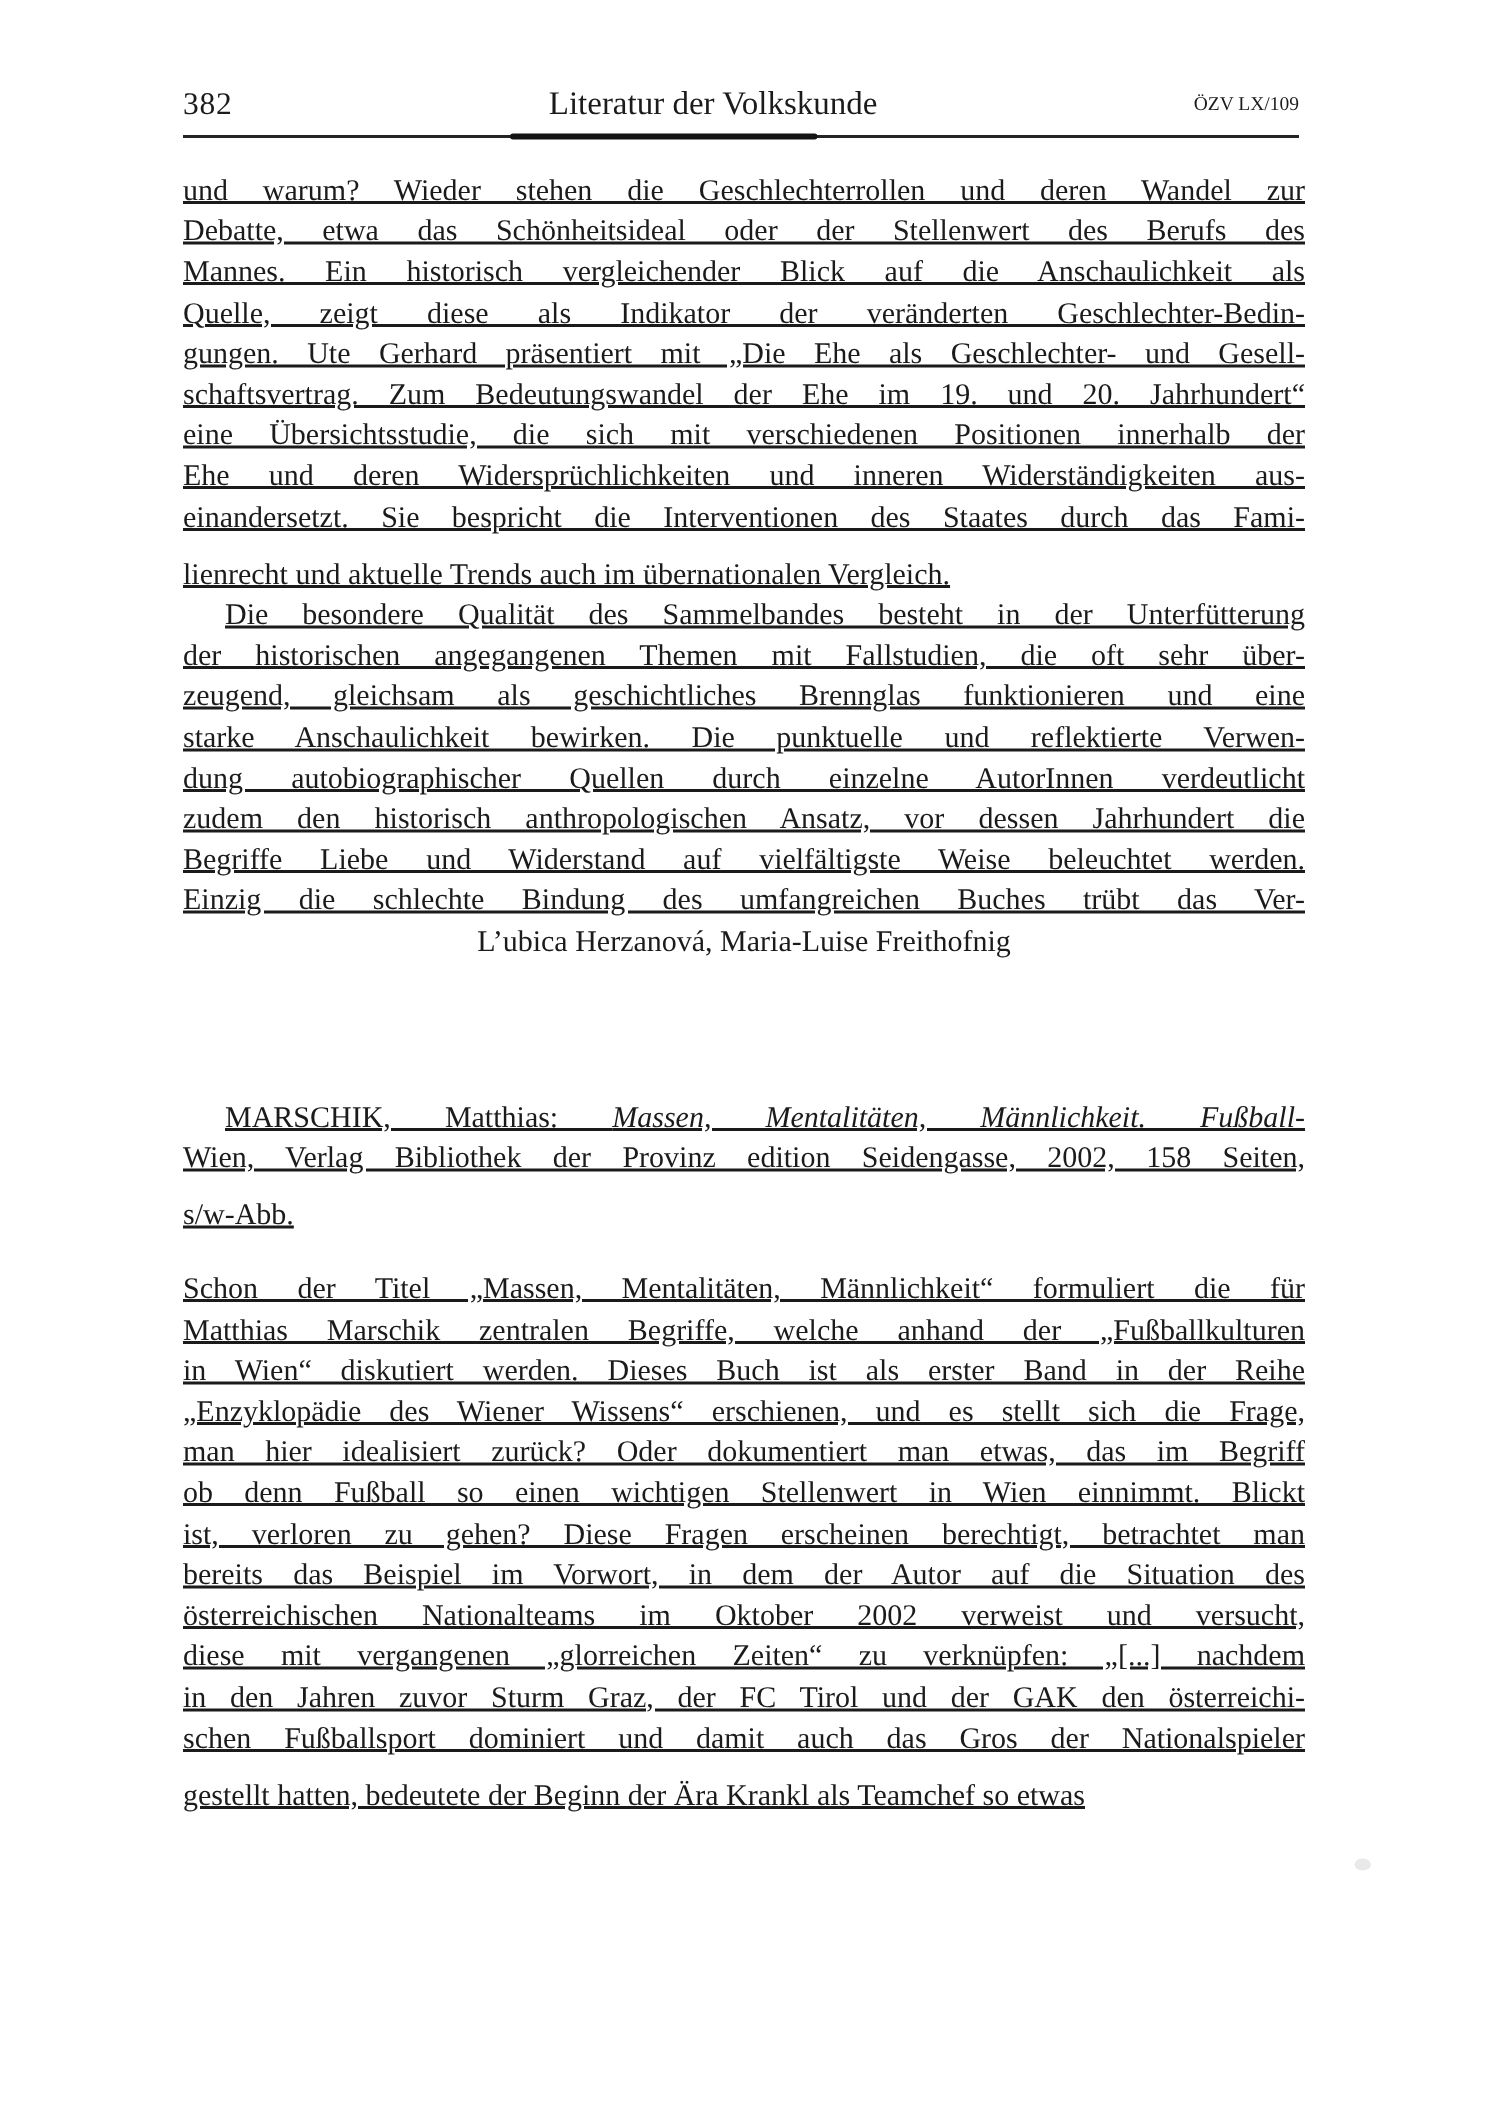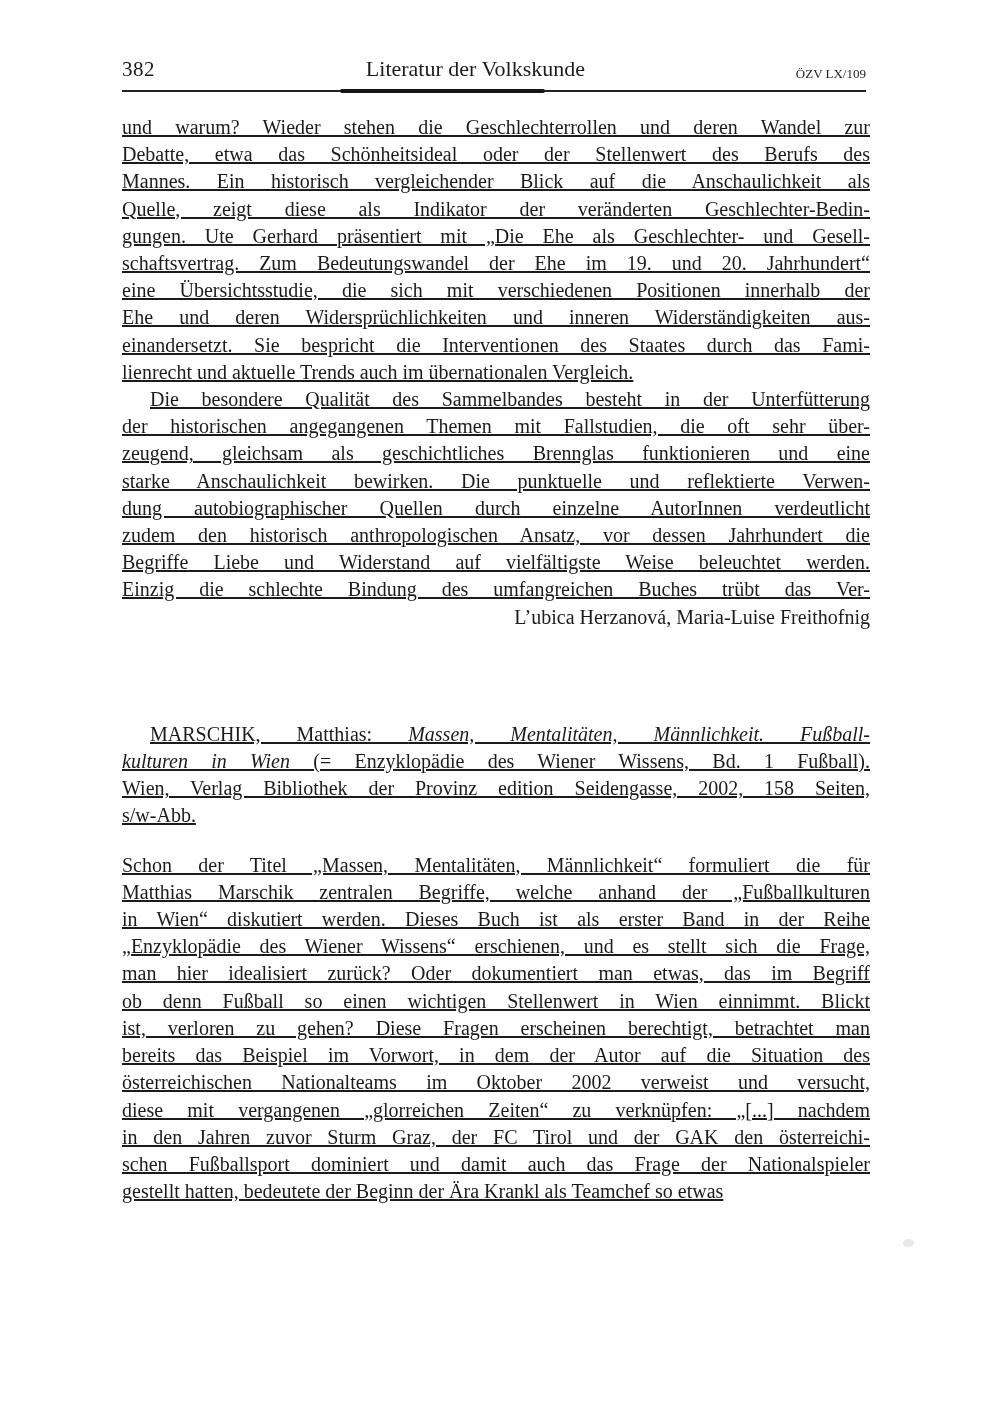--- a/index.html
+++ b/index.html
@@ -12,21 +12,21 @@
     font-family: "Liberation Serif", serif;
     overflow: hidden;
   }
   .header {
     position: absolute;
     left: 122px;
     top: 56px;
     width: 744px;
     display: flex;
     justify-content: space-between;
-    align-items: flex-end;
+    align-items: center;
   }
   .page-number { font-size: 21px; letter-spacing: 0.5px; }
   .journal-title { font-size: 22px; }
   .issue-label { font-size: 13px; }
   .header-rule {
     position: absolute;
     left: 122px;
     top: 90px;
     width: 744px;
     height: 2px;
@@ -48,24 +48,24 @@
     width: 748px;
     font-size: 20px;
     line-height: 27.2px;
   }
   .para { margin: 0; }
   .line {
     text-align: justify;
     text-align-last: justify;
     text-decoration: underline;
   }
-  .line.last { text-align-last: left; }
+  .line.last { text-align-last: left; margin-top: 11px; }
   .para.indent .line:first-child { text-indent: 28px; }
   .signature-line {
-    text-align: right;
+    text-align: center;
     line-height: 27.2px;
   }
   .citation { margin-top: 90px; }
   .review2-body { margin-top: 22px; }
   .italic { font-style: italic; }
   .scan-artifact {
     position: absolute;
     left: 903px;
     top: 1239px;
     width: 11px;
@@ -111,38 +111,37 @@
         <div class="line">dung autobiographischer Quellen durch einzelne AutorInnen verdeutlicht</div>
         <div class="line">zudem den historisch anthropologischen Ansatz, vor dessen Jahrhundert die</div>
         <div class="line">Begriffe Liebe und Widerstand auf vielfältigste Weise beleuchtet werden.</div>
         <div class="line">Einzig die schlechte Bindung des umfangreichen Buches trübt das Ver-</div>
       </div>
 
     <div class="signature-line">L’ubica Herzanová, Maria-Luise Freithofnig</div>
 
     <div class="para indent citation">
         <div class="line"><span>MARSCHIK, Matthias: </span><span class="italic">Massen, Mentalitäten, Männlichkeit. Fußball-</span></div>
-        <div class="line"><span class="italic">kulturen in Wien</span><span> (= Enzyklopädie des Wiener Wissens, Bd. 1 Fußball).</span></div>
         <div class="line"><span>Wien, Verlag Bibliothek der Provinz edition Seidengasse, 2002, 158 Seiten,</span></div>
         <div class="line last"><span>s/w-Abb.</span></div>
       </div>
 
     <div class="para review2-body">
         <div class="line">Schon der Titel „Massen, Mentalitäten, Männlichkeit“ formuliert die für</div>
         <div class="line">Matthias Marschik zentralen Begriffe, welche anhand der „Fußballkulturen</div>
         <div class="line">in Wien“ diskutiert werden. Dieses Buch ist als erster Band in der Reihe</div>
         <div class="line">„Enzyklopädie des Wiener Wissens“ erschienen, und es stellt sich die Frage,</div>
         <div class="line">man hier idealisiert zurück? Oder dokumentiert man etwas, das im Begriff</div>
         <div class="line">ob denn Fußball so einen wichtigen Stellenwert in Wien einnimmt. Blickt</div>
         <div class="line">ist, verloren zu gehen? Diese Fragen erscheinen berechtigt, betrachtet man</div>
         <div class="line">bereits das Beispiel im Vorwort, in dem der Autor auf die Situation des</div>
         <div class="line">österreichischen Nationalteams im Oktober 2002 verweist und versucht,</div>
         <div class="line">diese mit vergangenen „glorreichen Zeiten“ zu verknüpfen: „[...] nachdem</div>
         <div class="line">in den Jahren zuvor Sturm Graz, der FC Tirol und der GAK den österreichi-</div>
-        <div class="line">schen Fußballsport dominiert und damit auch das Frage der Nationalspieler</div>
+        <div class="line">schen Fußballsport dominiert und damit auch das Gros der Nationalspieler</div>
         <div class="line last">gestellt hatten, bedeutete der Beginn der Ära Krankl als Teamchef so etwas</div>
       </div>
 
   </div>
 
   <div class="scan-artifact"></div>
 
 </div>
 
 </body></html>

